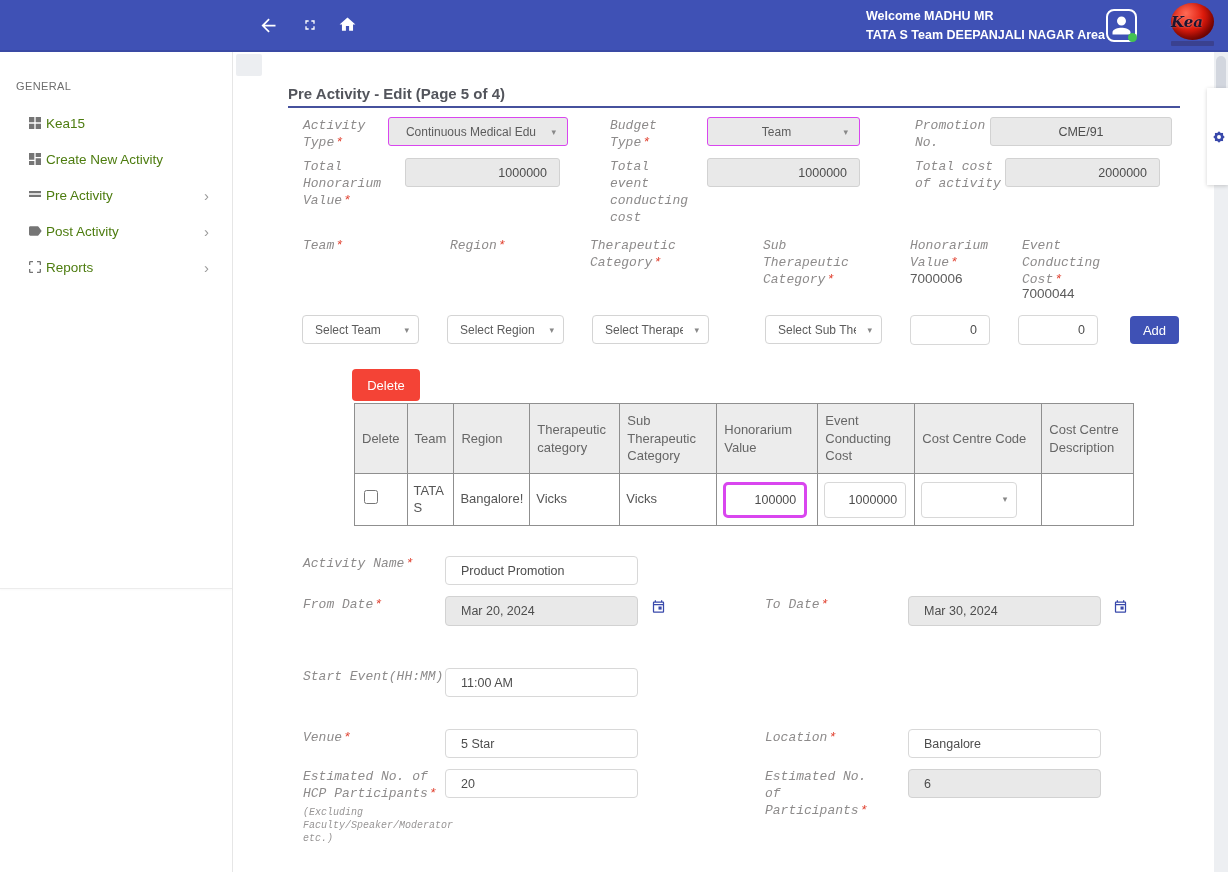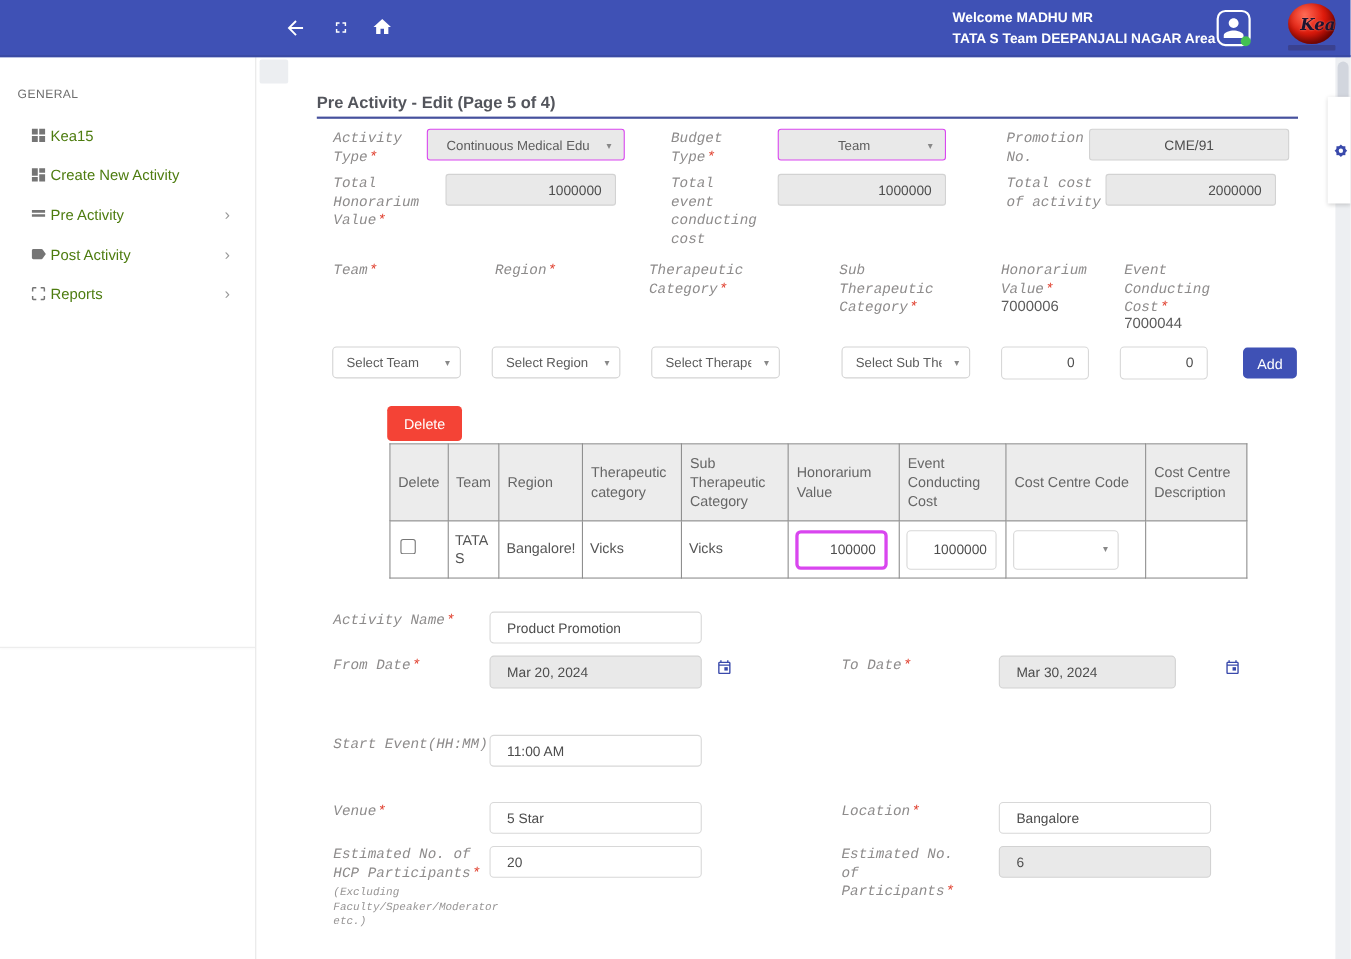--- a/index.html
+++ b/index.html
@@ -8,21 +8,21 @@
   #app { position:relative; width:1228px; height:872px; background:#ffffff; overflow:hidden; }
 
   
   .header { position:absolute; left:0; top:0; width:1228px; height:52px; background:#3f51b5; border-bottom:2px solid #3a4aa4; z-index:30; }
   .hicon { position:absolute; top:14px; cursor:pointer; }
   .welcome { position:absolute; left:866px; top:7px; color:#ffffff; font-size:12.5px; font-weight:700; line-height:1.55; white-space:nowrap; }
   .avatar { position:absolute; left:1106px; top:9px; width:31px; height:33px; border:2px solid #fff; border-radius:8px; }
   .avatar .dot { position:absolute; right:-2px; bottom:-2px; width:9px; height:9px; background:#43c152; border-radius:50%; }
   .logo { position:absolute; left:1171px; top:3px; width:43px; height:44px; }
   .logo .ball { width:43px; height:37px; border-radius:50%; background:radial-gradient(circle at 35% 28%, #ff6a55 0%, #e01b0c 45%, #9c0000 85%);
-                display:flex; align-items:center; justify-content:flex-end; box-shadow:inset -2px -4px 8px rgba(0,0,0,.45); }
+                display:flex; align-items:center; justify-content:flex-start; box-shadow:inset -2px -4px 8px rgba(0,0,0,.45); }
   .logo .ball span { font-family:"DejaVu Serif", serif; font-style:italic; font-weight:bold; font-size:15px; color:#1d1430; text-shadow:0 0 2px rgba(255,255,255,.4); }
   .logo .band { width:43px; height:5px; margin-top:1px; background:#3a4190; border-radius:1px; }
 
   
   .sidebar { position:absolute; left:0; top:52px; width:233px; height:820px; background:#ffffff; border-right:1px solid #e6e6e6; }
   .side-section { position:absolute; left:16px; top:28px; font-size:11px; color:#6e6e6e; letter-spacing:.4px; }
   .side-item { position:absolute; left:0; width:233px; height:36px; display:flex; align-items:center; cursor:pointer; }
   .side-item .sicon { width:18px; margin-left:27px; display:flex; }
   .side-item .stext { margin-left:1px; font-size:13.5px; color:#4d7c0f; }
   .side-item .chev { position:absolute; right:24px; font-size:15px; color:#9a9a9a; }
@@ -288,21 +288,21 @@
   <div class="lbl" style="left:303px;top:597px;width:100px;"><span>From Date</span><span class="star">*</span></div>
   <input class="ginput t-left" style="left: 445px; top: 596px; width: 193px; height: 30px; border-radius: 4px;" readonly="" value="Mar 20, 2024">
   <span class="cal" style="left:651px;top:599px;">
     <svg width="15" height="15" viewBox="0 0 24 24">
         <path fill="#3949ab" d="M19 4h-1V2h-2v2H8V2H6v2H5c-1.1 0-2 .9-2 2v14c0 1.1.9 2 2 2h14c1.1 0 2-.9 2-2V6c0-1.1-.9-2-2-2zm0 16H5V10h14v10zM5 8V6h14v2H5z"></path>
         <rect x="12" y="12" width="5" height="5" fill="#3949ab"></rect>
       </svg>
   </span>
 
   <div class="lbl" style="left:765px;top:597px;width:100px;"><span>To Date</span><span class="star">*</span></div>
-  <input class="ginput t-left" style="left: 908px; top: 596px; width: 161px; height: 30px; border-radius: 4px;" readonly="" value="Mar 30, 2024">
+  <input class="ginput t-left" style="left: 908px; top: 596px; width: 193px; height: 30px; border-radius: 4px;" readonly="" value="Mar 30, 2024">
   <span class="cal" style="left:1113px;top:599px;">
     <svg width="15" height="15" viewBox="0 0 24 24">
         <path fill="#3949ab" d="M19 4h-1V2h-2v2H8V2H6v2H5c-1.1 0-2 .9-2 2v14c0 1.1.9 2 2 2h14c1.1 0 2-.9 2-2V6c0-1.1-.9-2-2-2zm0 16H5V10h14v10zM5 8V6h14v2H5z"></path>
         <rect x="12" y="12" width="5" height="5" fill="#3949ab"></rect>
       </svg>
   </span>
 
   <div class="lbl" style="left:303px;top:669px;width:160px;"><span>Start Event(HH:MM)</span></div>
   <input class="winput t-left" style="left: 445px; top: 668px; width: 193px;" value="11:00 AM">
 

